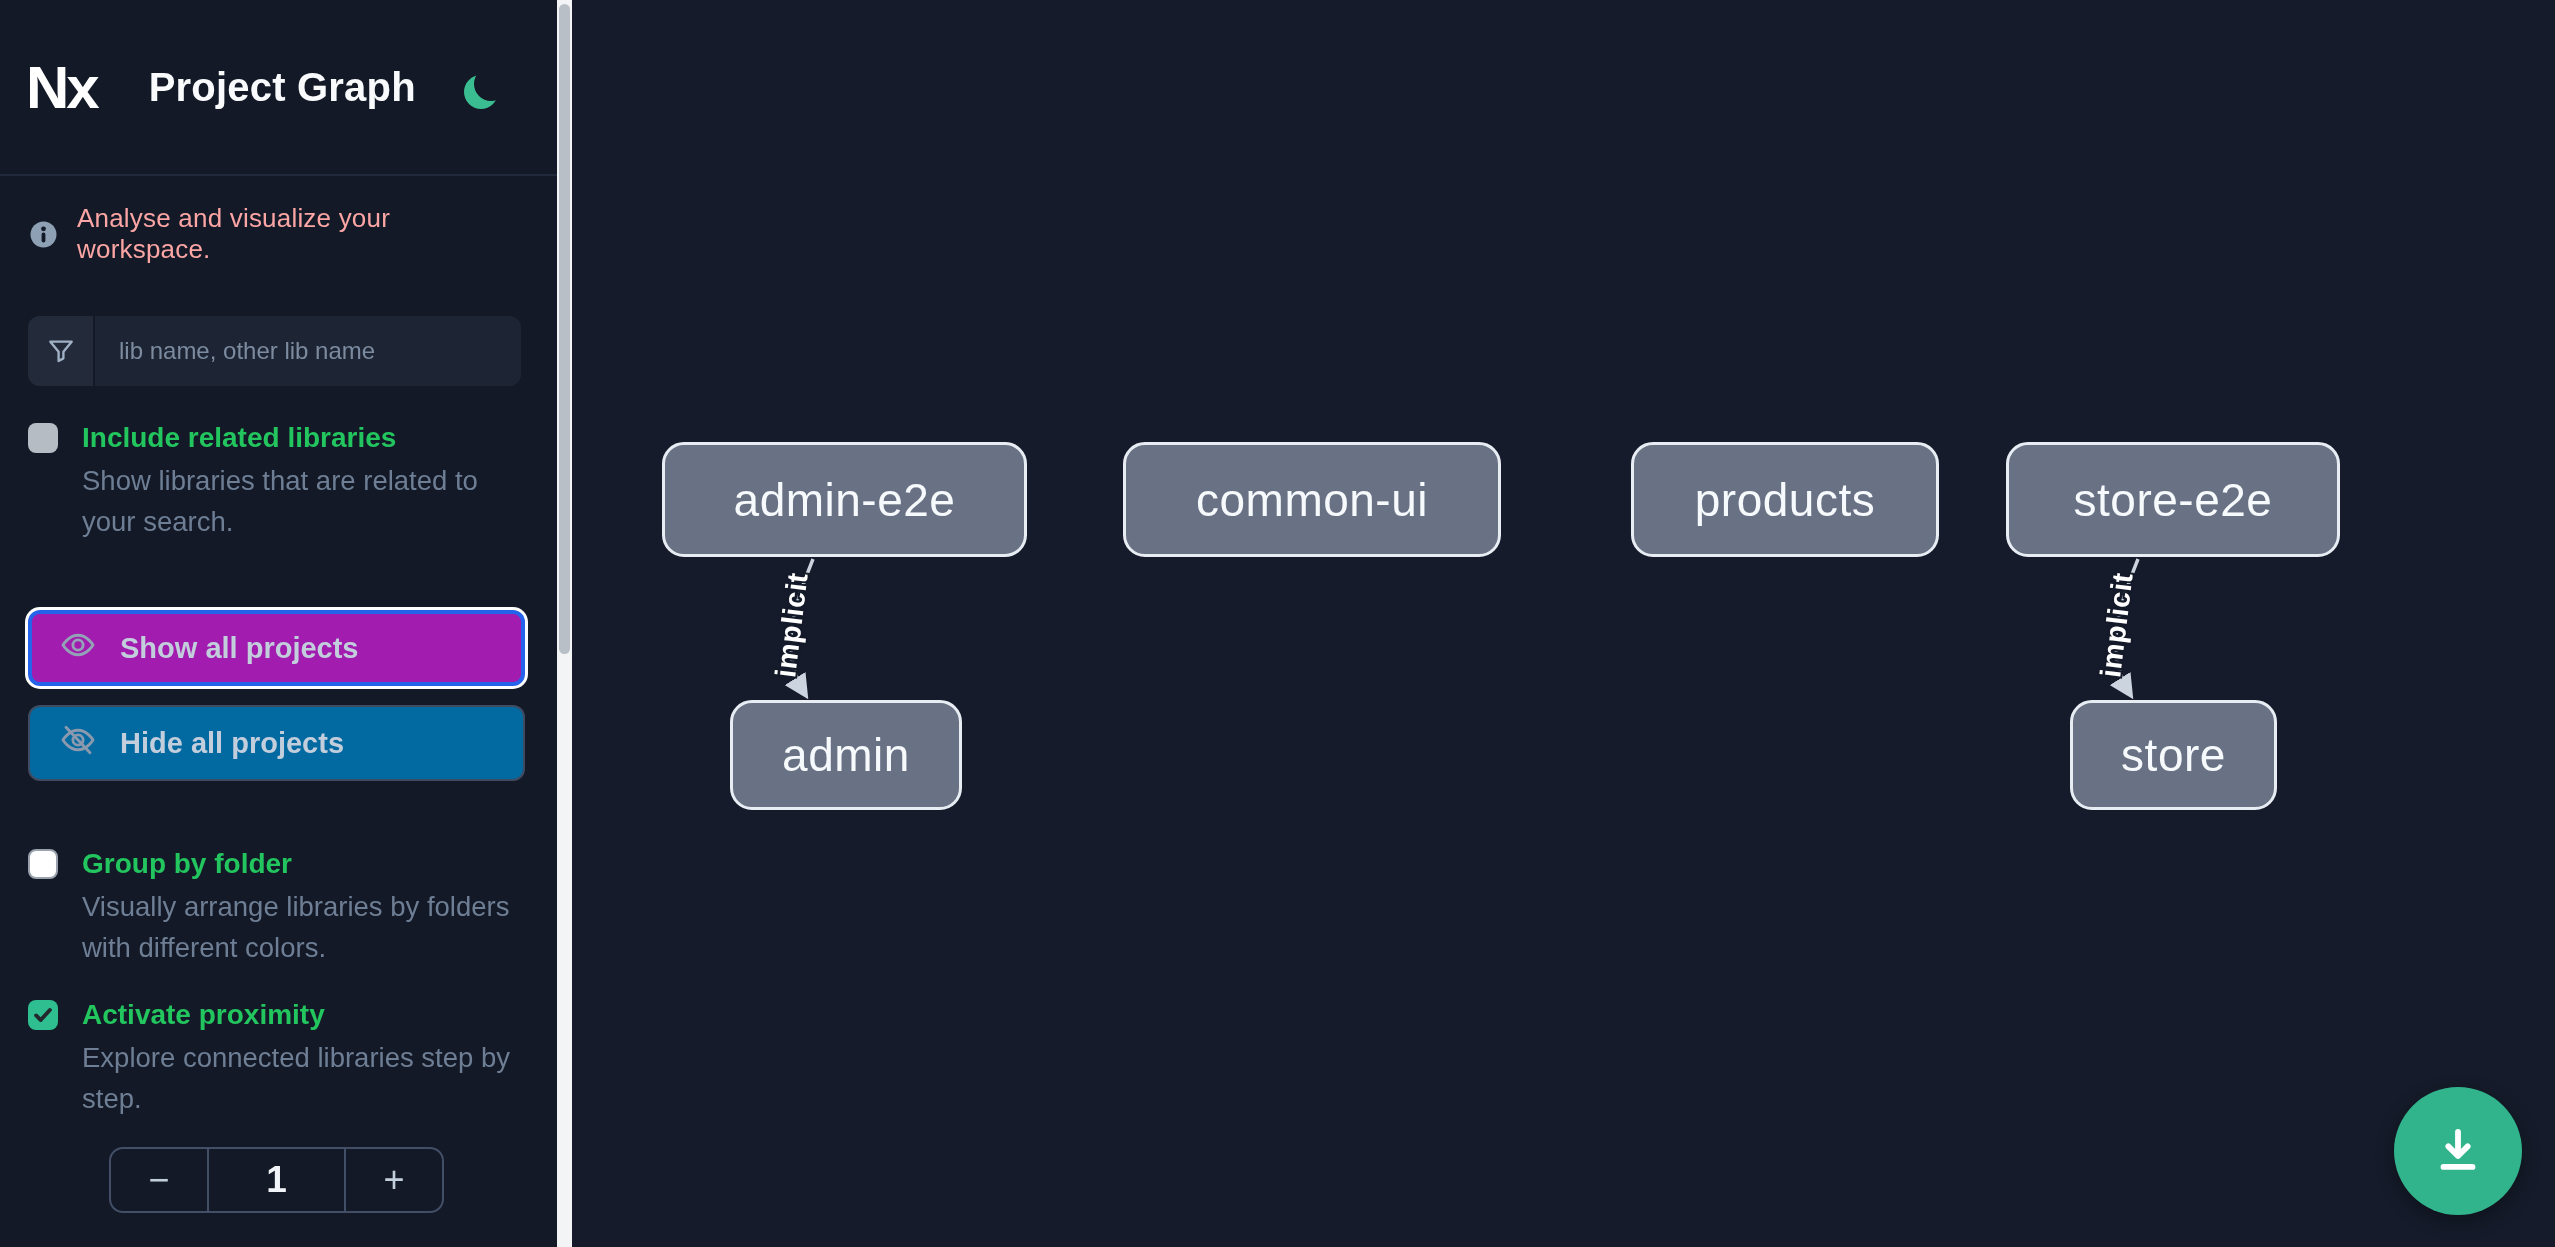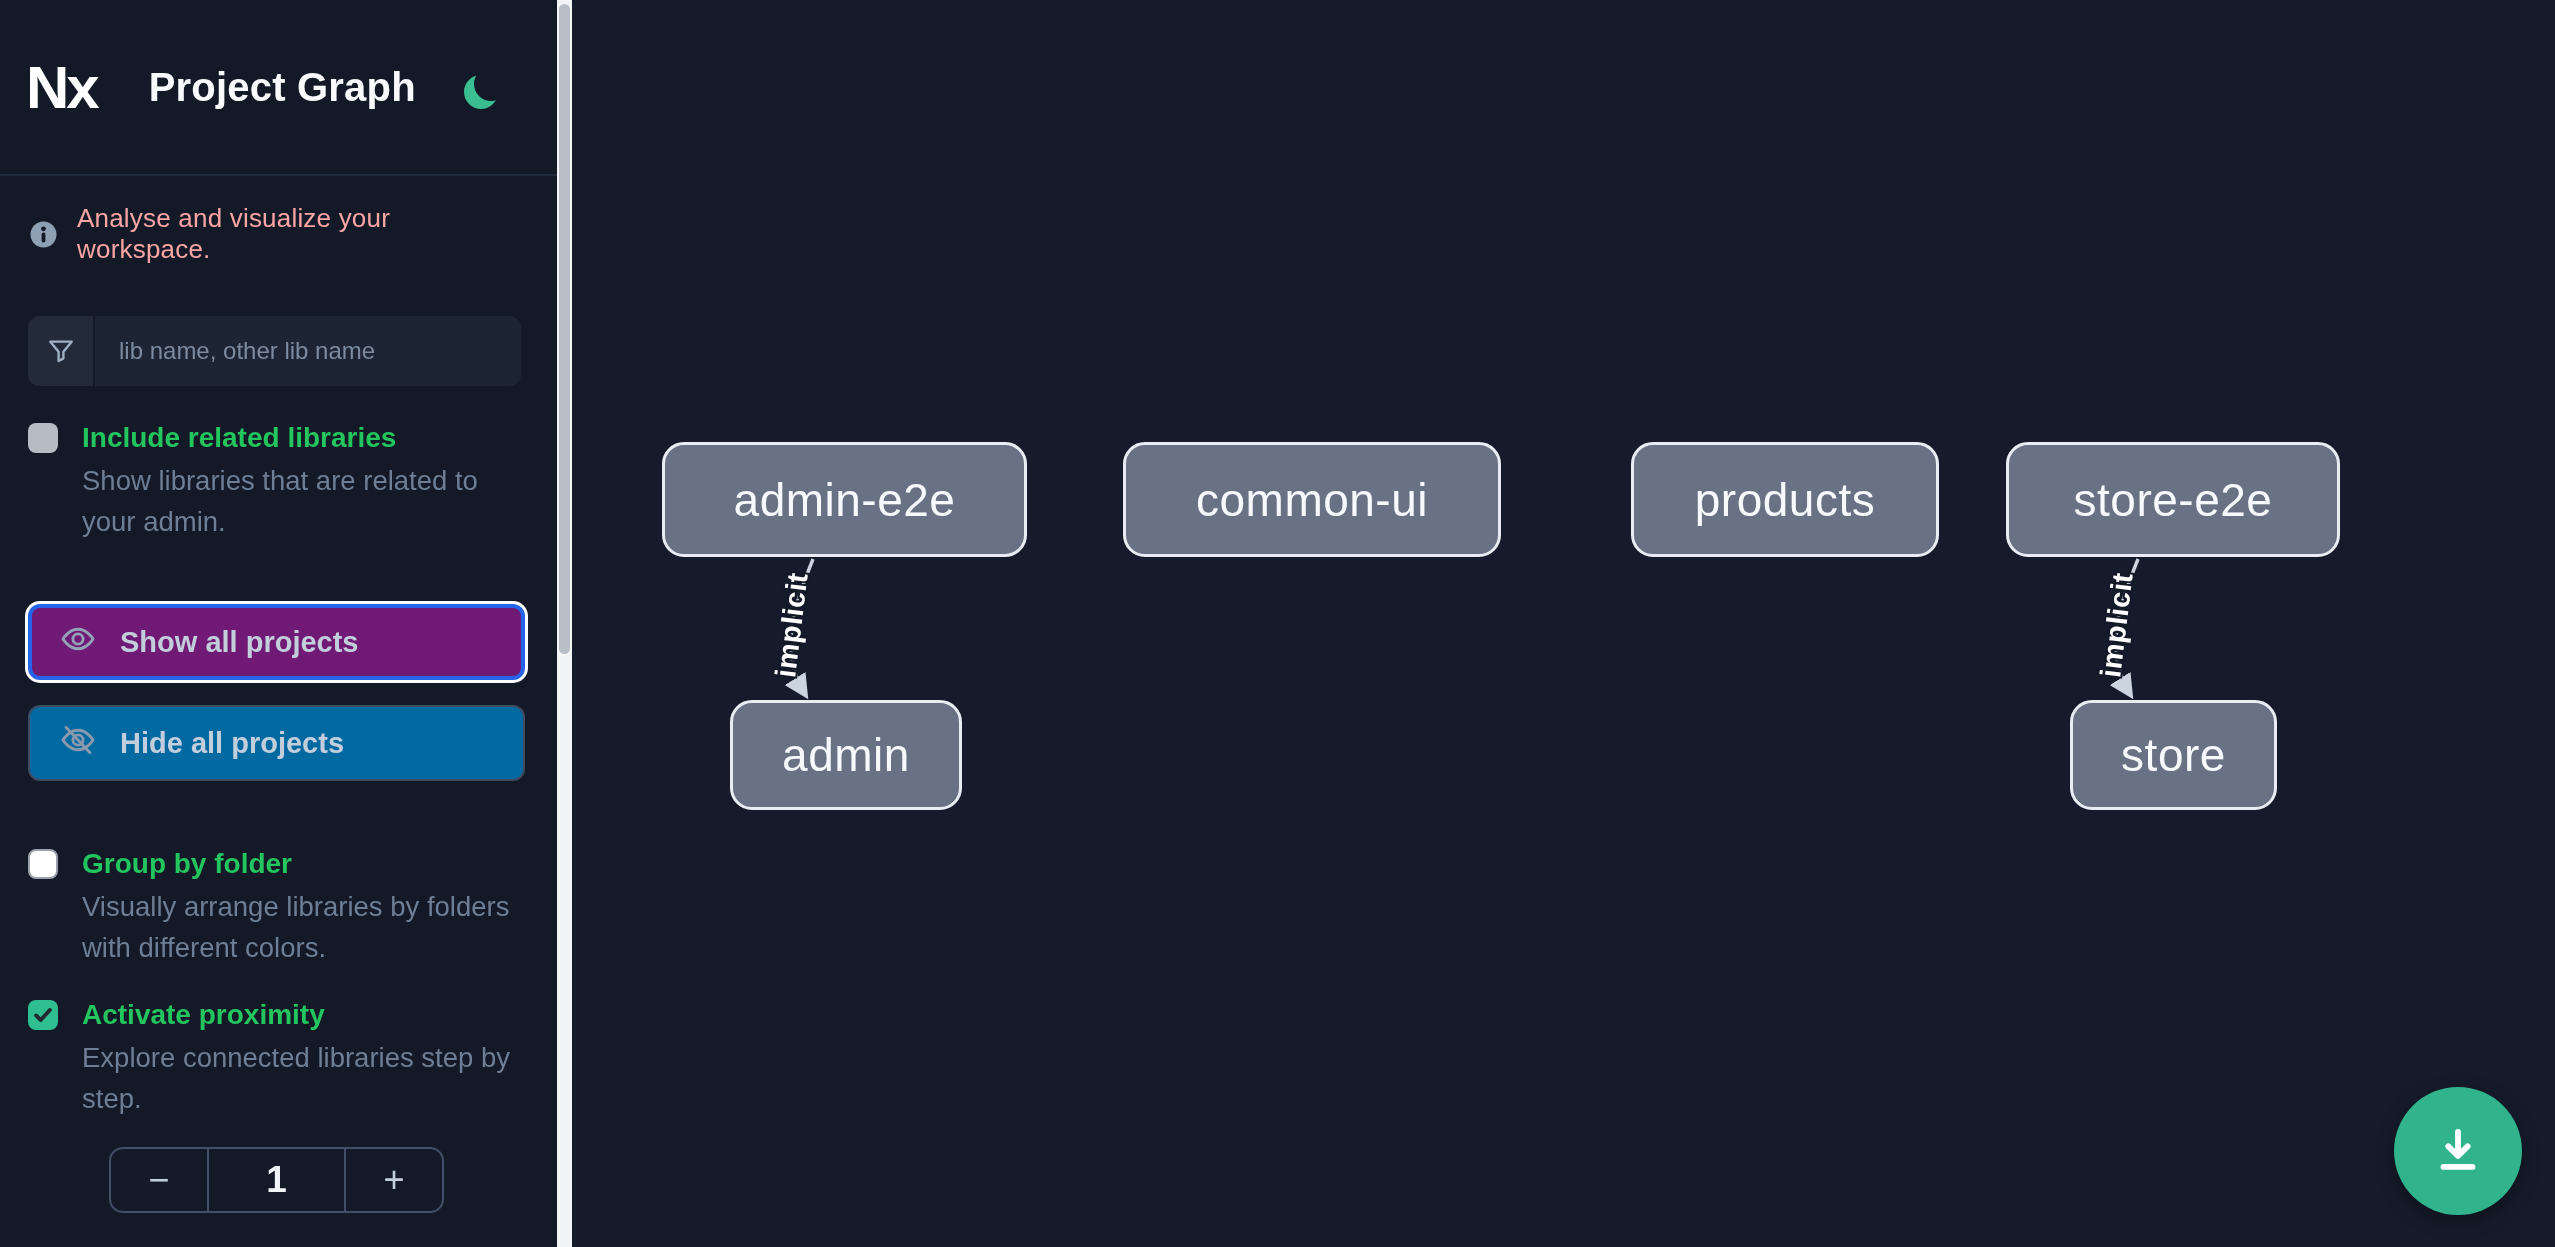--- a/index.html
+++ b/index.html
@@ -71,24 +71,25 @@
   }
 
   .sb-btn {
     position:absolute; left:28px; width:497px; height:76px;
     background:#0369a1; border:2px solid #3E4B61; border-radius:12px;
     display:flex; align-items:center; gap:24px; padding-left:30px;
     font-family:"Liberation Sans", sans-serif;
     font-size:29px; font-weight:700; color:#C3CEDD; cursor:pointer;
   }
   .sb-btn.focused {
-    background:#701a75;
+    background:#a21caf;
     border:4px solid #2563EB;
     box-shadow:0 0 0 3px #FFFFFF;
     padding-left:28px;
+    margin-top:6px;
   }
 
   .stepper {
     position:absolute; left:109px; top:1147px; width:335px; height:66px;
     border:2px solid #424F66; border-radius:14px; display:flex; overflow:hidden;
   }
   .stepper > * { display:flex; align-items:center; justify-content:center; }
   .step-btn {
     background:transparent; border:none; color:#C3CEDD; font-size:36px; cursor:pointer;
     font-family:"Liberation Sans", sans-serif;
@@ -167,21 +168,21 @@
         <path d="M4 5 h16 l-6.2 7.5 v5 l-3.6 2 v-7 z"></path>
       </svg>
     </div>
     <input class="search-input" type="text" placeholder="lib name, other lib name" style="">
   </div>
 
   <div class="opt-row" style="top:422px;">
     <span class="checkbox cb-gray"></span>
     <span class="opt-label">Include related libraries</span>
   </div>
-  <div class="opt-desc" style="top:460px;">Show libraries that are related to your admin.</div>
+  <div class="opt-desc" style="top:460px;">Show libraries that are related to your search.</div>
 
   <button class="sb-btn focused" style="top:604px;">
     <span>
       <svg width="36" height="36" viewBox="0 0 24 24" fill="none" stroke="#93A2B7" stroke-width="1.9" stroke-linecap="round" stroke-linejoin="round">
         <path d="M2 12s3.8-6.5 10-6.5S22 12 22 12s-3.8 6.5-10 6.5S2 12 2 12z"></path>
         <circle cx="12" cy="12" r="3.4"></circle>
       </svg>
     </span>
     <span>Show all projects</span>
   </button>

